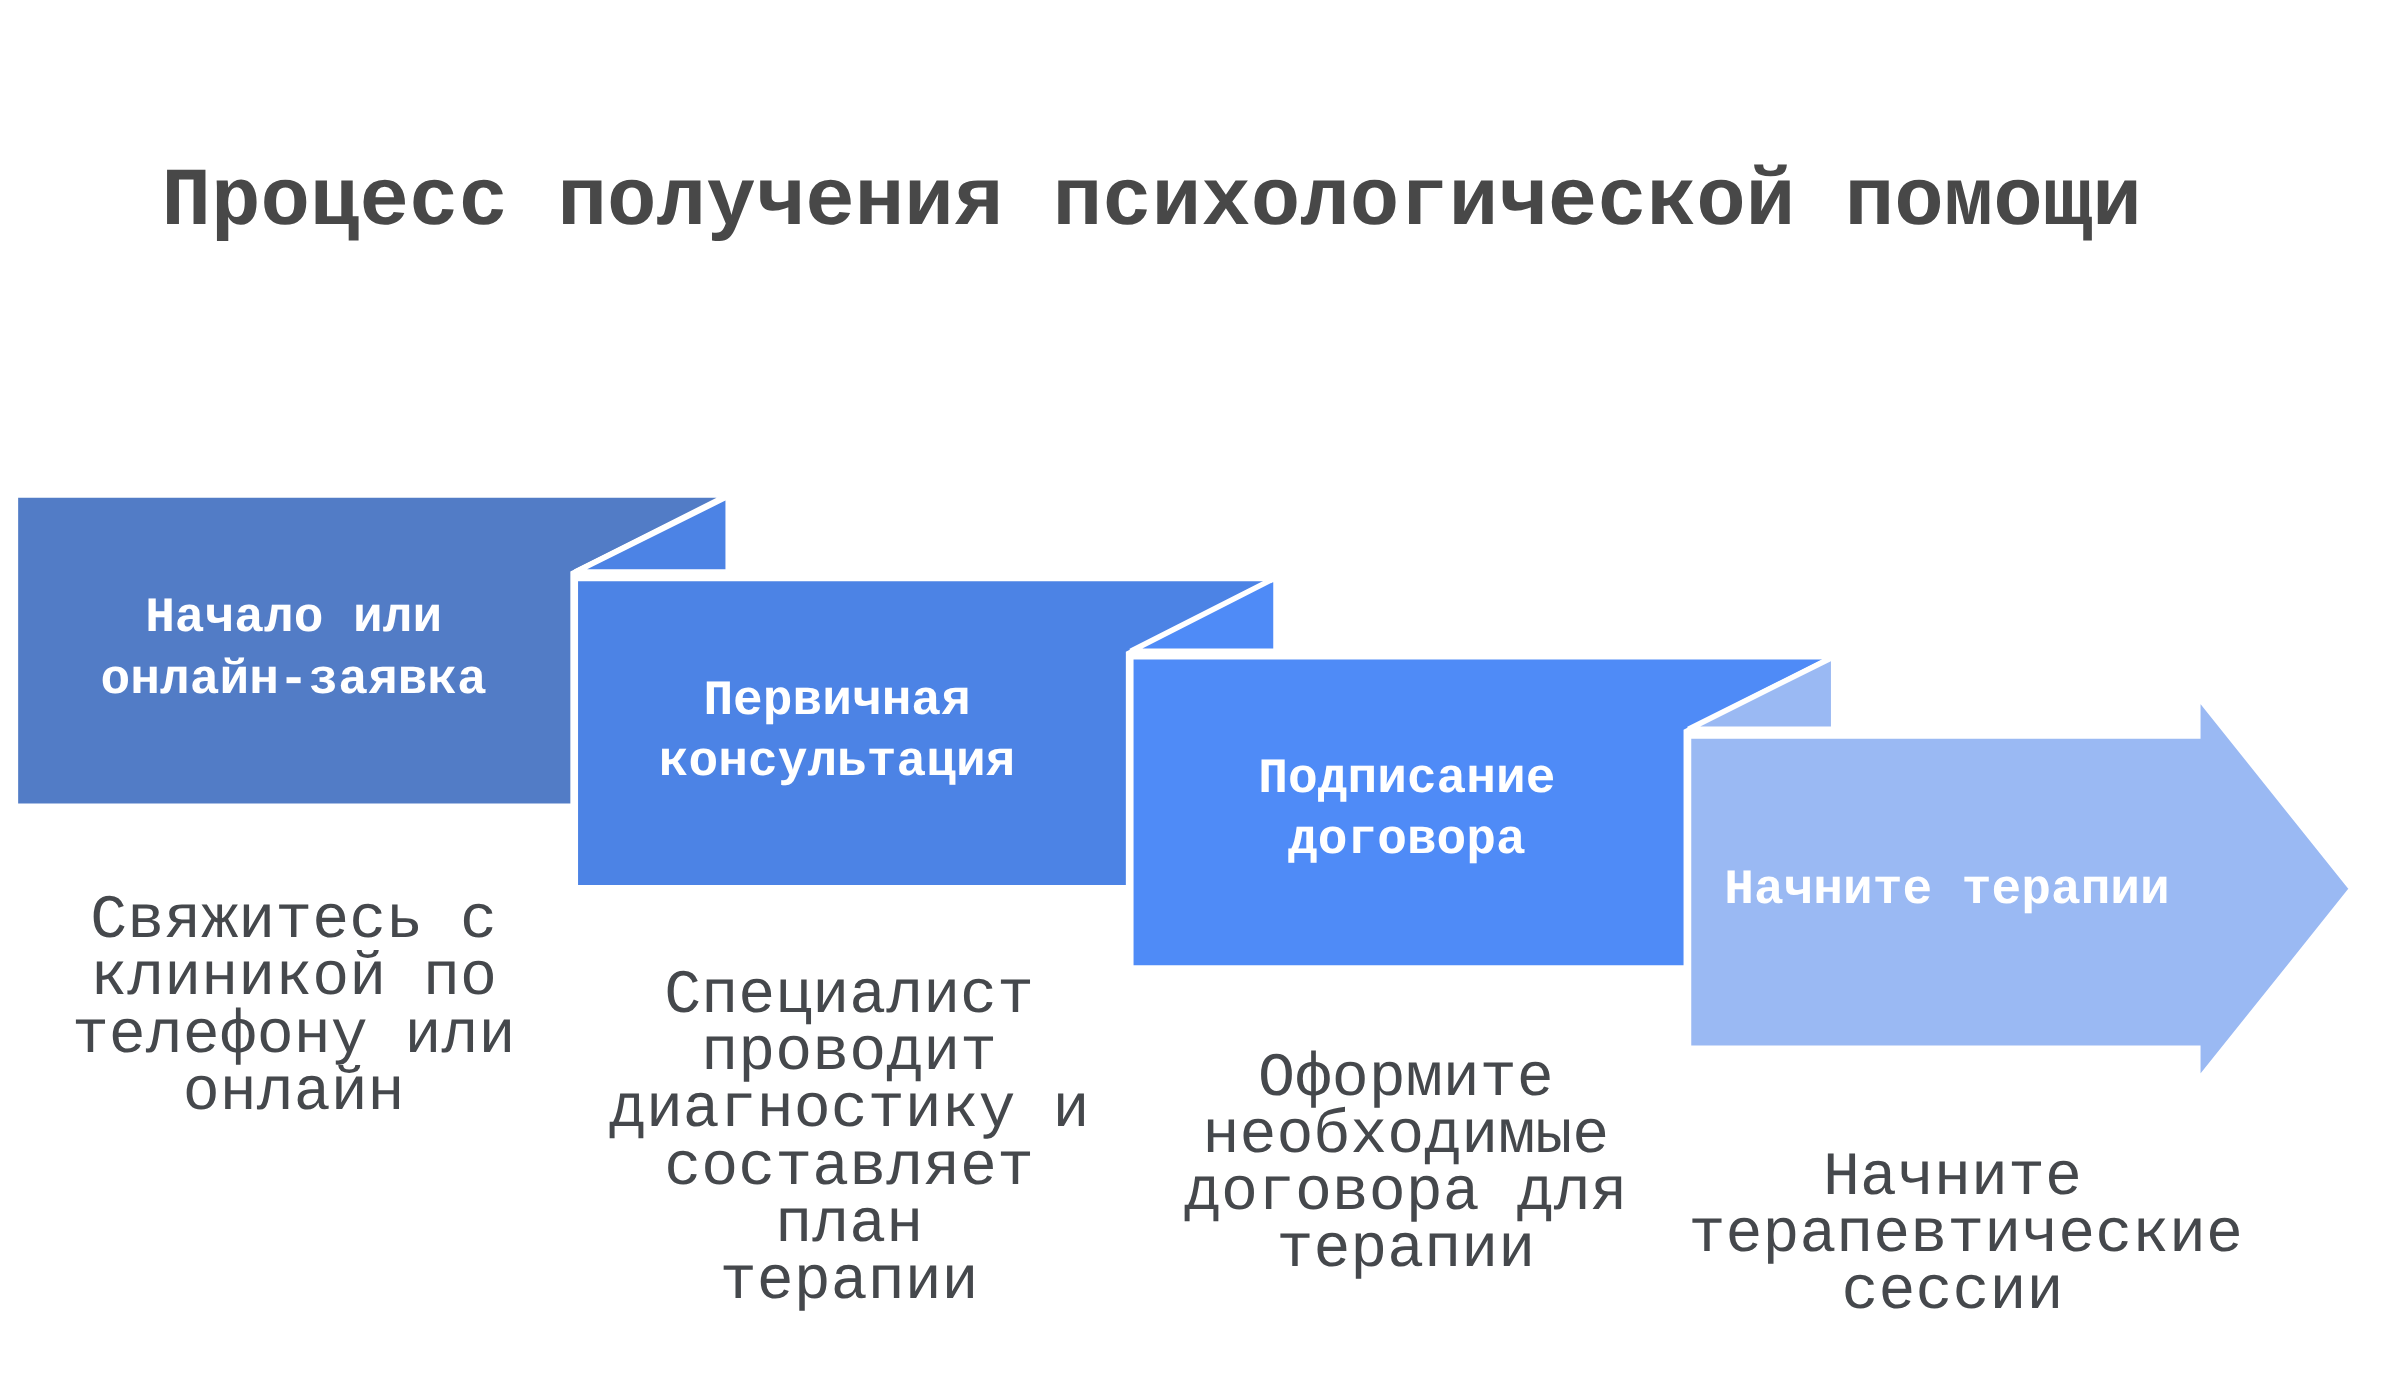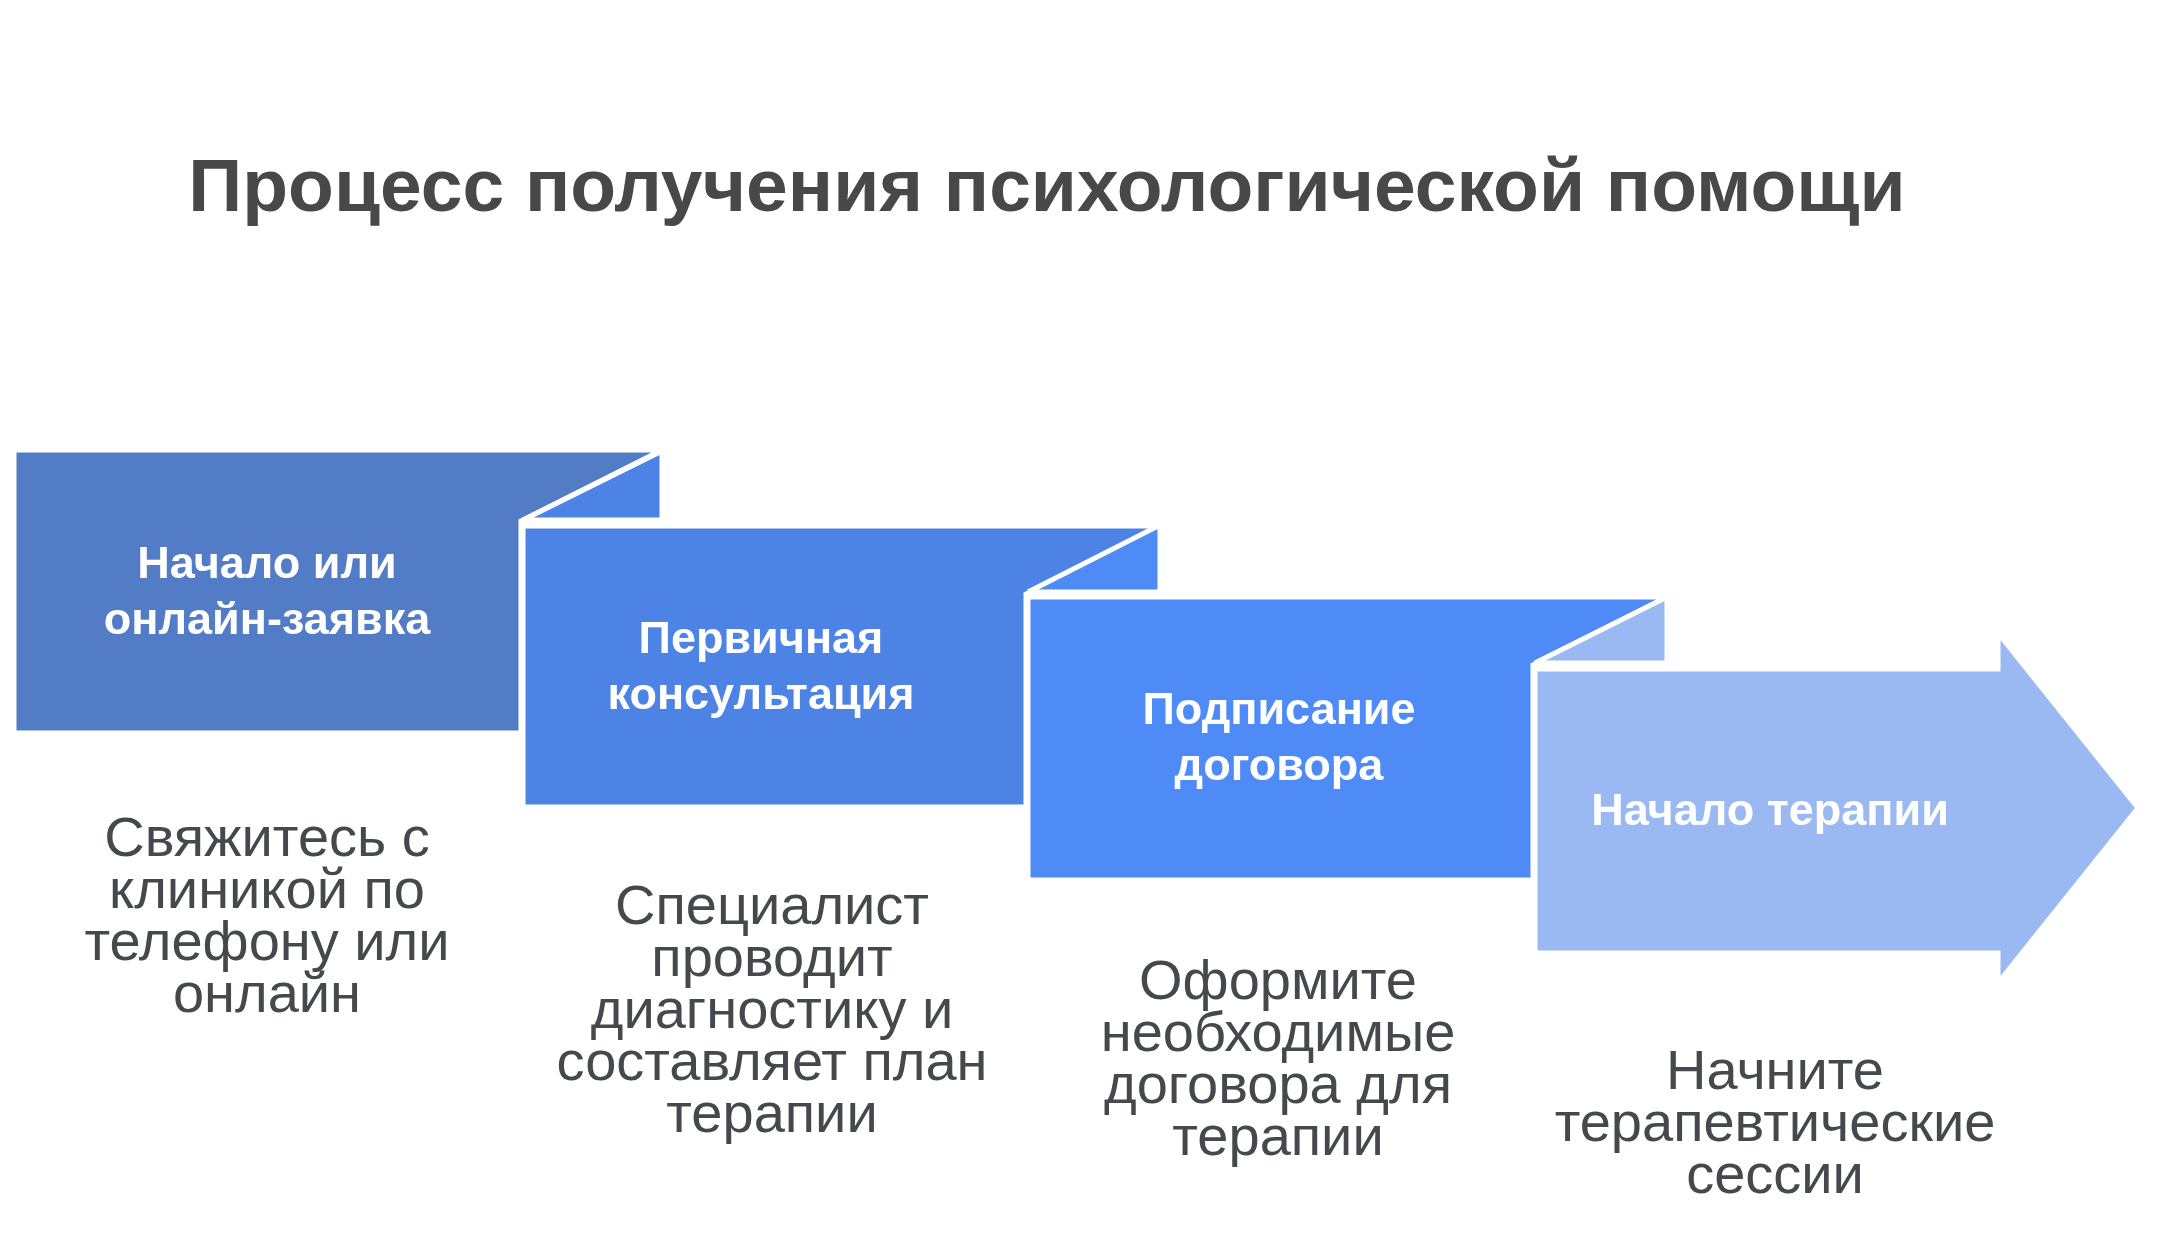--- a/index.html
+++ b/index.html
@@ -1,21 +1,21 @@
 <!DOCTYPE html>
 <html style="--background: #ffffff; --seam: #ffffff; --title-text: #484848; --body-text: #45484c; --label-text: #ffffff; --step1: #527cc6; --step2: #4c83e5; --step3: #4f8bf7; --step4: #9ab9f3;"><head>
 <meta charset="utf-8">
 <style>
   html,body{margin:0;padding:0;background:var(--background,#fff);}
   .canvas{
     position:relative;
     width:2176px;height:1256px;
     overflow:hidden;
     background:var(--background,#fff);
-    font-family:Liberation Sans, sans-serif;
+    font-family:Liberation Mono, monospace;
   }
   .title{
     position:absolute;
     left:1047px;top:140px;
     transform:translateX(-50%);
     margin:0;
     font-size:75px;
     font-weight:700;
     line-height:1.2;
     color:var(--title-text,#484848);
@@ -72,21 +72,21 @@
     <polygon points="1535,663 1667,597 1667,663" fill="#9ab9f3"></polygon>
     <polygon points="1535,669 1998,669 1998,633 2138,808 1998,983 1998,953 1535,953" fill="#9ab9f3"></polygon>
   </svg>
 
   <div class="step-label" style="left:267px;top:591px">Начало или
 онлайн-заявка</div>
   <div class="step-label" style="left:761px;top:666px">Первичная
 консультация</div>
   <div class="step-label" style="left:1279px;top:737px">Подписание
 договора</div>
-  <div class="step-label" style="left:1770px;top:810px">Начало терапии</div>
+  <div class="step-label" style="left:1770px;top:810px">Начните терапии</div>
 
   <div class="step-desc" style="left:267px;top:811px">Свяжитесь с
 клиникой по
 телефону или
 онлайн</div>
   <div class="step-desc" style="left:772px;top:879px">Специалист
 проводит
 диагностику и
 составляет план
 терапии</div>

